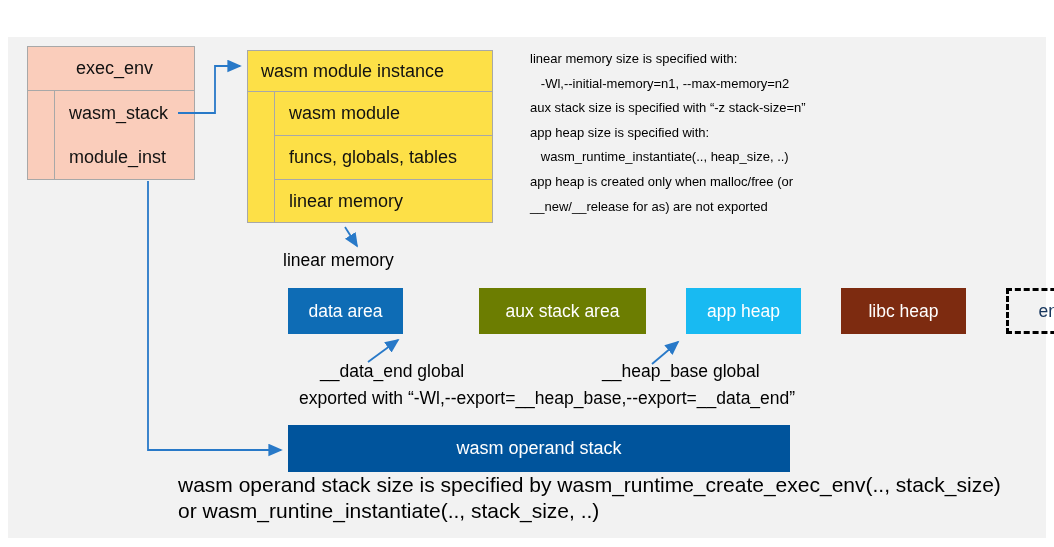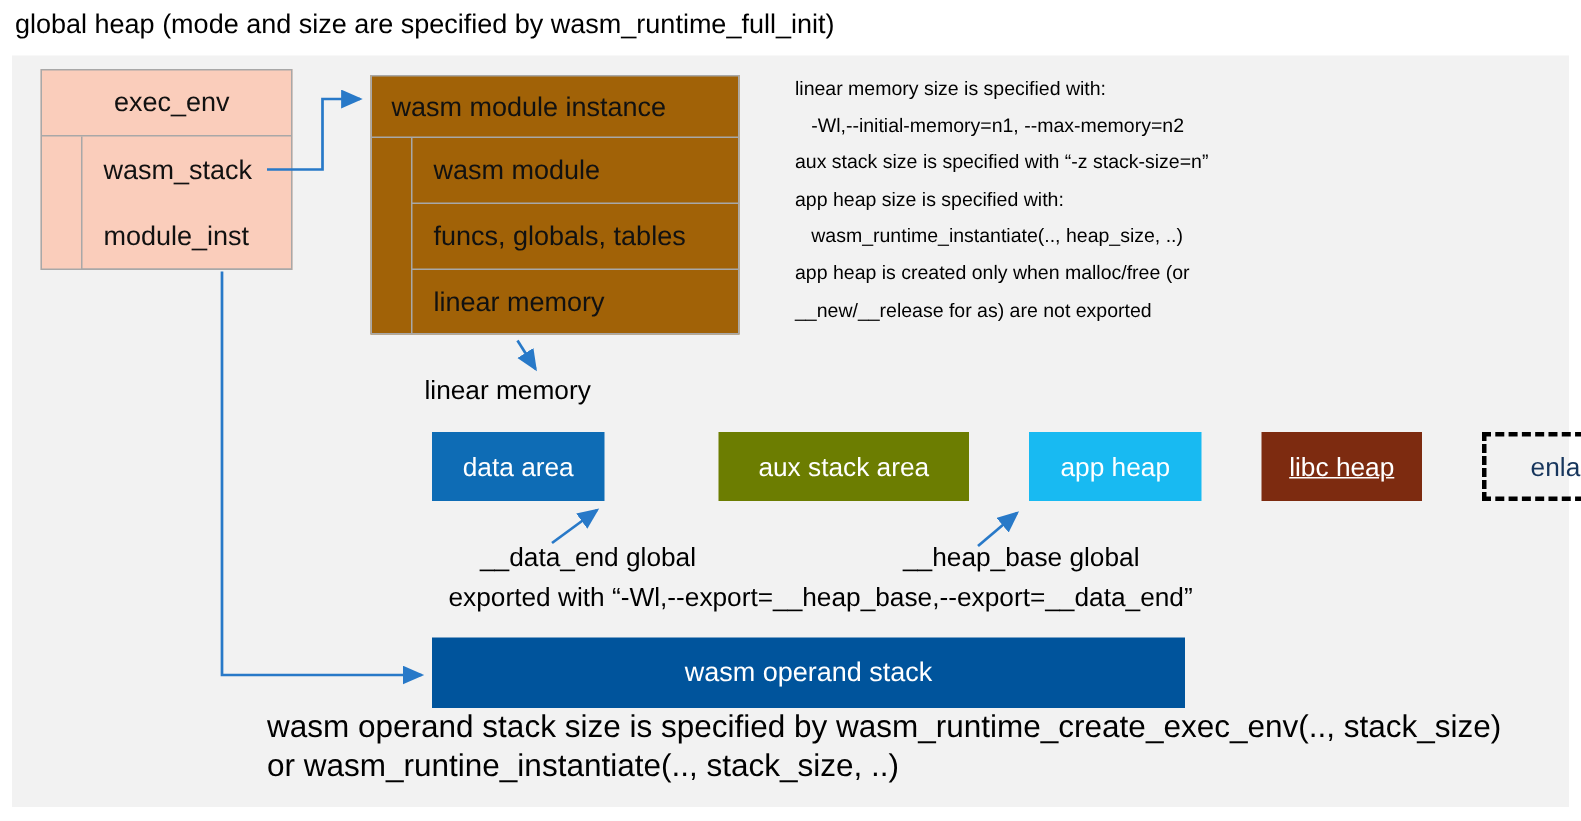--- a/index.html
+++ b/index.html
@@ -30,52 +30,51 @@
 
   .notes-right { position:absolute; left:530px; top:47px; width:505px; font-size:13px; line-height:24.6px; white-space:pre-wrap; color:#000; }
 
   .linmem-label { position:absolute; left:283px; top:250px; font-size:17.5px; color:#000; }
 
   .membar { position:absolute; left:288px; top:288px; height:46px; display:flex;gap:40px; }
   .membar .seg { display:flex; align-items:center; justify-content:center; font-size:17.5px; color:#fff; }
   .seg-data { width:115px; }
   .seg-aux { width:167px; }
   .seg-appheap { width:115px; }
-  .seg-libc { width:107px;text-decoration:underline; }
+  .seg-libc { width:125px; }
   .seg-enlarged { width:201px; background:transparent; border:3px dashed #000; }
 
   .ann { position:absolute; font-size:17.5px; color:#000; }
   .ann-dataend { left:320px; top:361px; }
   .ann-heapbase { left:602px; top:361px; }
   .ann-exported { left:299px; top:388px; }
 
   .opstack { position:absolute; left:288px; top:425px; width:502px; height:47px; display:flex; align-items:center; justify-content:center; font-size:18px; color:#fff; }
 
   .notes-bottom { position:absolute; left:178px; top:472px; font-size:21px; line-height:26px; white-space:pre-wrap; color:#000; }
 
   svg.overlay { position:absolute; left:0; top:0; width:1054px; height:547px; pointer-events:none; }
 </style>
 </head>
 <body>
 
 <div class="stage">
 
   <div class="panel"></div>
 
-  <div class="title">global heap (mode and size are specified by wasm_runtime_full_init)</div>
 
   <div class="struct exec-env" style="background: rgb(250, 205, 187);">
     <div class="hdr">exec_env</div>
     <div class="rows">
       <div class="row">wasm_stack</div>
       <div class="row divider">module_inst</div>
     </div>
   </div>
 
-  <div class="struct mod-inst" style="background: #a16207;">
+  <div class="struct mod-inst" style="background: #fde047;">
     <div class="hdr">wasm module instance</div>
     <div class="rows">
       <div class="row divider">wasm module</div>
       <div class="row divider">funcs, globals, tables</div>
       <div class="row">linear memory</div>
     </div>
   </div>
 
   <div class="notes-right">linear memory size is specified with:
    -Wl,--initial-memory=n1, --max-memory=n2

